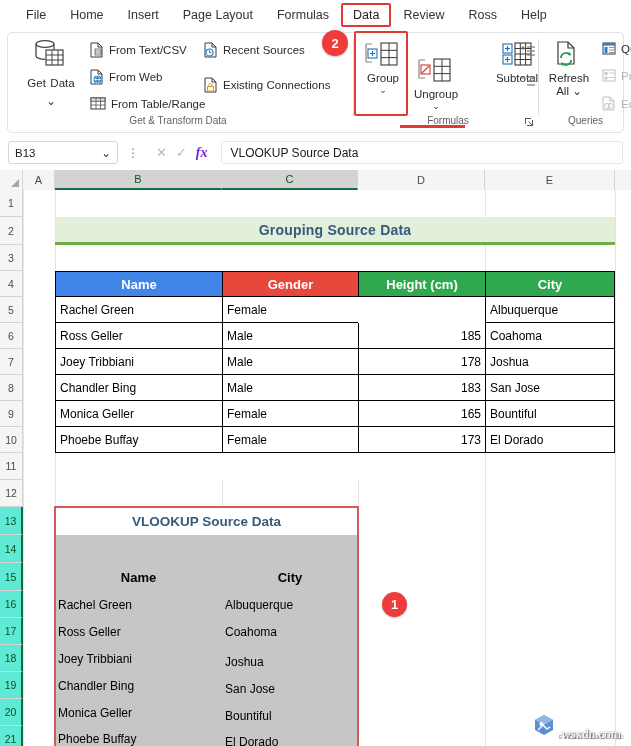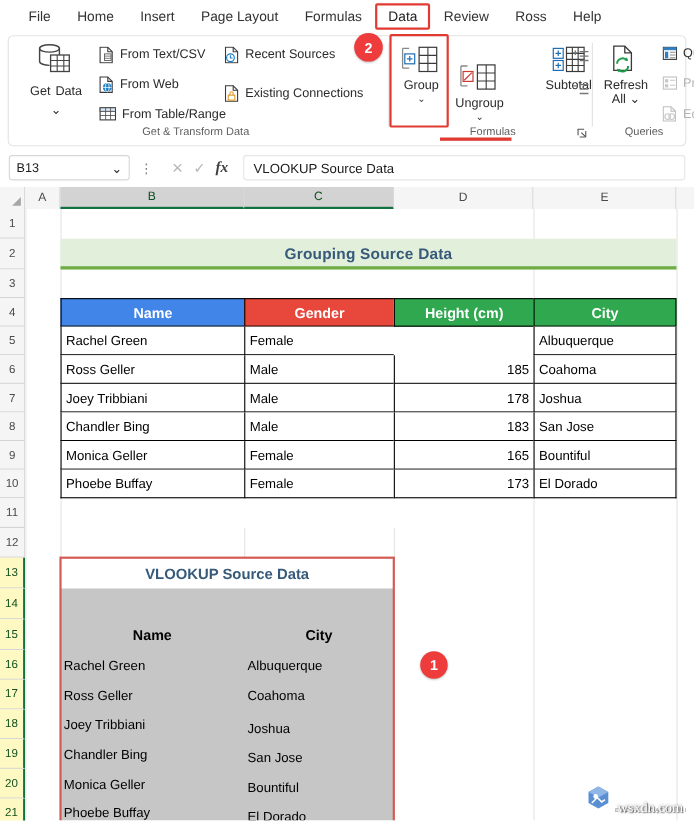--- a/index.html
+++ b/index.html
@@ -79,21 +79,21 @@
     width:110px; height:23px; border:1px solid #d6d6d6; border-radius:3px;
     display:flex; align-items:center; justify-content:space-between;
     padding:0 6px; font-size:11.5px; color:#222; background:#fff;
   }
   .vdots { font-size:12px; color:#7a7a7a; padding:0 3px; letter-spacing:0; }
   .fxgroup {
     display:flex; align-items:center; gap:9px; padding:0 8px;
     font-size:13px; color:#b8b8b8;
   }
   .fxgroup .fx { font-style:italic; font-family:"Liberation Serif", serif;
-    color:#404040; font-size:14px; font-weight:bold; }
+    color:#6d28d9; font-size:14px; font-weight:bold; }
   .fcontent {
     flex:1; height:23px; border:1px solid #e6e6e6; border-radius:3px;
     background:#fff; display:flex; align-items:center; padding-left:8px;
     font-size:12px; color:#1a1a1a;
   }
 
   
   .grid { position:absolute; left:0; top:170px; width:631px; height:576px; background:#fff; }
   .colhdr {
     position:absolute; left:0; top:0; width:631px; height:20px;
@@ -113,21 +113,21 @@
     content:""; position:absolute; right:3px; bottom:3px;
     border-left:8px solid transparent; border-bottom:8px solid #a6a6a6;
   }
   .rowhdr { position:absolute; left:0; top:20px; width:23px; }
   .rowcell {
     position:absolute; left:0; width:23px; background:#f5f5f5;
     border-bottom:1px solid #d4d4d4; border-right:1px solid #d4d4d4;
     font-size:10.5px; color:#4a4a4a;
     display:flex; align-items:center; justify-content:center;
   }
-  .rowcell.sel { background:#fef9c3; color:#10501f; border-right:2px solid #107040; }
+  .rowcell.sel { background:#5eead4; color:#10501f; border-right:2px solid #107040; }
 
   .canvas {
     position:absolute; left:23px; top:20px; width:608px; height:556px;
     overflow:hidden; background:#fff;
   }
   .cellline { position:absolute; background:#e4e4e4; }
 
   
   .banner {
     position:absolute; background:#E2EFDA; border-bottom:3px solid #70AD47;

